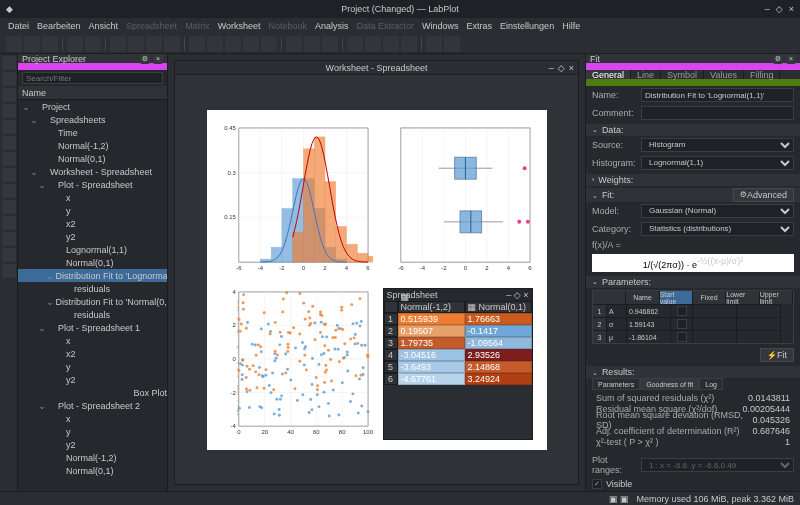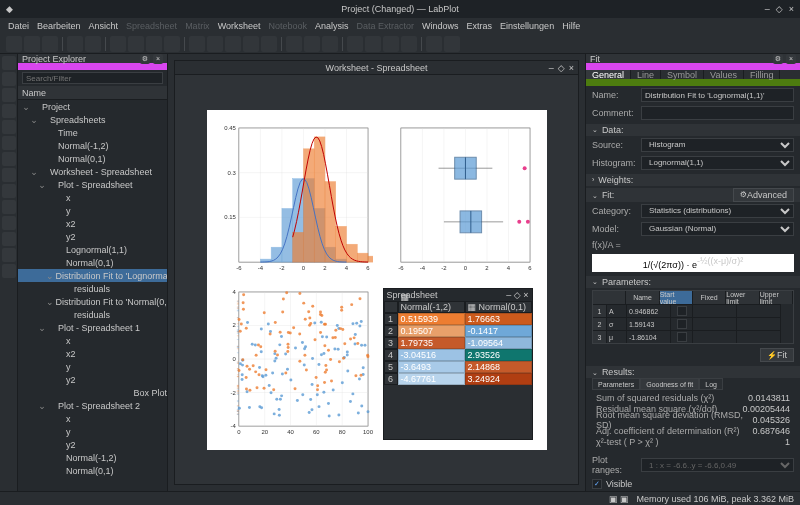--- a/index.html
+++ b/index.html
@@ -689,21 +689,21 @@
                     <div class="cell" style="background:#6fa8d8">-0.1417</div>
                   </div>
                   <div class="row">
                     <div class="idx">3</div>
                     <div class="cell" style="background:#c55a2a">1.79735</div>
                     <div class="cell" style="background:#8fb8dc">-1.09564</div>
                   </div>
                   <div class="row">
                     <div class="idx">4</div>
                     <div class="cell" style="background:#9cc2e4">-3.04516</div>
-                    <div class="cell" style="background:#0f766e">2.93526</div>
+                    <div class="cell" style="background:#7f1d1d">2.93526</div>
                   </div>
                   <div class="row">
                     <div class="idx">5</div>
                     <div class="cell" style="background:#a8cae8">-3.6493</div>
                     <div class="cell" style="background:#c55a2a">2.14868</div>
                   </div>
                   <div class="row">
                     <div class="idx">6</div>
                     <div class="cell" style="background:#b8d4ec">-4.67761</div>
                     <div class="cell" style="background:#b03e12">3.24924</div>
@@ -753,26 +753,26 @@
     </div>
     <div class="sect">
         <span class="chev">›</span>
         <span>Weights:</span>
       </div>
     <div class="sect" style="justify-content:space-between">
       <span><span class="chev">⌄</span><span>Fit:</span></span>
       <span class="btn">⚙ <span>Advanced</span></span>
     </div>
     <div class="fr">
+      <label>Model:</label>
+      <select><option>Gaussian (Normal)</option></select>
+    </div>
+    <div class="fr">
       <label>Category:</label>
       <select><option>Statistics (distributions)</option></select>
-    </div>
-    <div class="fr">
-      <label>Model:</label>
-      <select><option>Gaussian (Normal)</option></select>
     </div>
     <div class="fr">
       <label>f(x)/A =</label>
     </div>
     <div class="formula">
       <span style="color:#000">1/(√(2πσ)) · e<sup>-½((x-μ)/σ)²</sup></span>
     </div>
     <div class="sect">
         <span class="chev">⌄</span>
         <span>Parameters:</span>

